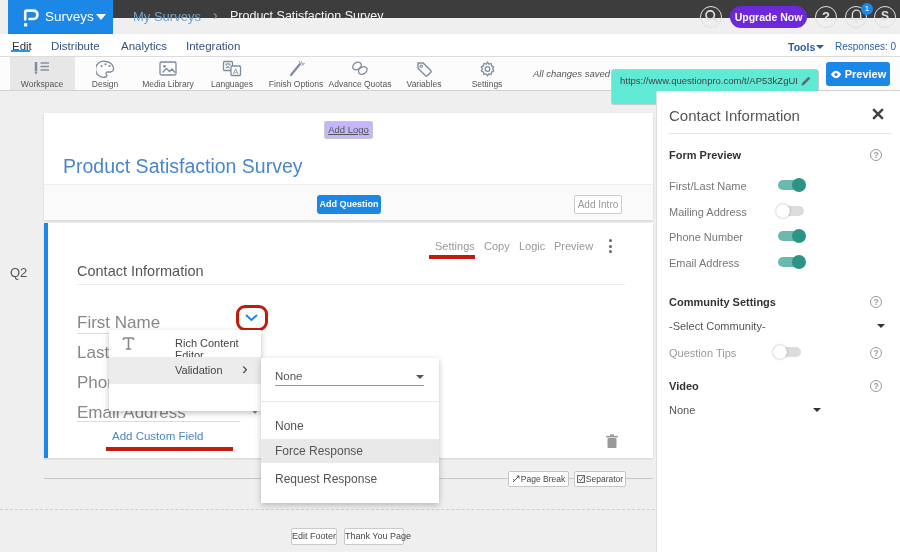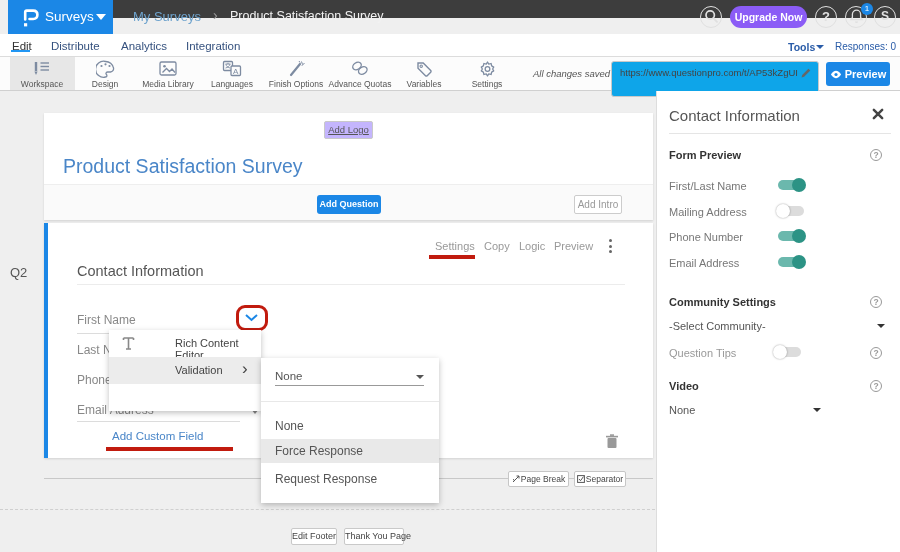--- a/index.html
+++ b/index.html
@@ -9,58 +9,58 @@
 
 #hdr { position:absolute; left:8px; top:0; width:900px; height:18px; background:#3d3d3d; }
 #logoBtn { position:absolute; left:0; top:0; width:105px; height:34px; background:#1b87e6; }
 #logoBtn svg { position:absolute; left:13px; top:5px; }
 #logoBtn .t { position:absolute; left:37px; top:9px; color:#fff; font-size:13.5px; }
 #logoBtn .c { position:absolute; left:88px; top:14px; width:0; height:0; border-left:5px solid transparent; border-right:5px solid transparent; border-top:6px solid #fff; }
 .crumb1 { position:absolute; left:125px; top:9px; color:#6ea3cd; font-size:13px; }
 .crumbsep { position:absolute; left:205px; top:7px; color:#9a9a9a; font-size:14px; }
 .crumb2 { position:absolute; left:222px; top:9px; color:#f2f2f2; font-size:12.5px; white-space:nowrap; }
 .ring { position:absolute; top:6px; width:22px; height:22px; border:1.5px solid #e0e0e0; border-radius:50%; color:#e0e0e0; text-align:center; }
-#upg { position:absolute; left:722px; top:6px; width:77px; height:22px; background:#8b5cf6; border-radius:12px; color:#fff; font-size:10.5px; font-weight:bold; text-align:center; line-height:22px; }
+#upg { position:absolute; left:722px; top:6px; width:77px; height:22px; background:#6d28d9; border-radius:12px; color:#fff; font-size:10.5px; font-weight:bold; text-align:center; line-height:22px; }
 #badge { position:absolute; left:853px; top:3px; width:12px; height:12px; background:#1b87e6; border-radius:50%; color:#fff; font-size:8px; text-align:center; line-height:12px; }
 
 
 #nav { position:absolute; left:0; top:34px; width:900px; height:23px; background:#fff; border-bottom:1px solid #dcdcdc; }
 #nav .it { position:absolute; top:6px; font-size:11.5px; color:#35517e; }
 #nav #edit { color:#333; }
 #editline { position:absolute; left:11px; top:49.5px; width:19px; height:2px; background:#2196f3; }
 #tools { position:absolute; left:788px; top:7px; font-size:10.5px; color:#2a5ca8; font-weight:bold; }
 #resp { position:absolute; left:835px; top:7px; white-space:nowrap; font-size:10px; color:#2a5ca8; }
 
 
 #tb { position:absolute; left:0; top:57px; width:900px; height:34px; background:#fcfcfc; border-bottom:1px solid #d0d0d0; }
 #tbActive { position:absolute; left:10px; top:0; width:65px; height:33px; background:#e7e7e7; }
 .tbi { position:absolute; top:0; width:64px; height:33px; text-align:center; }
 .tbi svg { margin-top:3px; }
 .tbi .lb { position:absolute; left:-10px; width:84px; top:22px; font-size:8.5px; color:#555; }
 #saved { position:absolute; left:533px; top:11px; white-space:nowrap; font-size:9.5px; font-style:italic; color:#555; }
-#urlbox { position:absolute; left:611px; top:4px; width:208px; height:36px; background:#0ea5e9; border:1px solid #c9c9c9; border-radius:3px; }
+#urlbox { position:absolute; left:611px; top:12px; width:208px; height:36px; background:#5eead4; border:1px solid #c9c9c9; border-radius:3px; }
 #urlbox .u { position:absolute; left:8px; top:5px; font-size:9.5px; color:#444; white-space:nowrap; }
 #prev { position:absolute; left:826px; top:5px; width:64px; height:24px; background:#1b87e6; border-radius:3px; color:#fff; font-size:11px; font-weight:bold; text-align:center; line-height:24px; }
 
 
 #card1 { position:absolute; left:44px; top:113px; width:609px; height:107px; background:#fff; box-shadow:0 1px 2px rgba(0,0,0,0.12); }
 #addlogo { position:absolute; left:280px; top:8px; width:49px; height:18px; background:#c4b5fd; border:1px solid #c9c9c9; border-radius:2px; font-size:9.5px; color:#555; text-align:center; line-height:16px;text-decoration:underline; }
 #title1 { position:absolute; left:19px; top:42px; font-size:19.5px; color:#4a86c8; }
 #strip { position:absolute; left:0; top:71px; width:609px; height:36px; background:#fafafa; border-top:1px solid #eee; }
 #addq { position:absolute; left:273px; top:10px; width:64px; white-space:nowrap; height:19px; background:#1b87e6; border-radius:3px; color:#fff; font-size:9px; font-weight:bold; text-align:center; line-height:19px; }
 #addintro { position:absolute; left:530px; top:10px; width:48px; height:19px; background:#fff; border:1px solid #ccc; border-radius:2px; color:#999; font-size:10px; text-align:center; line-height:17px; }
 
 #q2 { position:absolute; left:10px; top:265px; font-size:13px; color:#555; }
 
 #card2 { position:absolute; left:44px; top:223px; width:609px; height:235px; background:#fff; border-left:4px solid #1b87e6; box-shadow:0 1px 2px rgba(0,0,0,0.12); }
 .act { position:absolute; top:17px; font-size:11px; color:#999; }
 
 #ci { position:absolute; left:29px; top:40px; font-size:14.5px; color:#555; }
 #cidiv { position:absolute; left:29px; top:61px; width:548px; height:1px; background:#ececec; }
-.flabel { position:absolute; left:29px; font-size:12px; color:#888; }
+.flabel { position:absolute; left:29px; font-size:17px; color:#888; }
 .funder { position:absolute; left:29px; width:163px; height:1px; background:#dcdcdc; }
 #addcf { position:absolute; left:64px; top:207px; font-size:11.5px; color:#4a86c8; }
 #trash2 { position:absolute; left:558px; top:211px; }
 
 
 .red { position:absolute; background:#c11b0e; }
 #oval { position:absolute; left:236px; top:305px; width:32px; height:26px; border:3px solid #c11b0e; border-radius:9px; background:#fff; }
 
 
 #menu { position:absolute; left:109px; top:330px; width:152px; height:81px; background:#fff; box-shadow:0 2px 6px rgba(0,0,0,0.25); z-index:5; }

